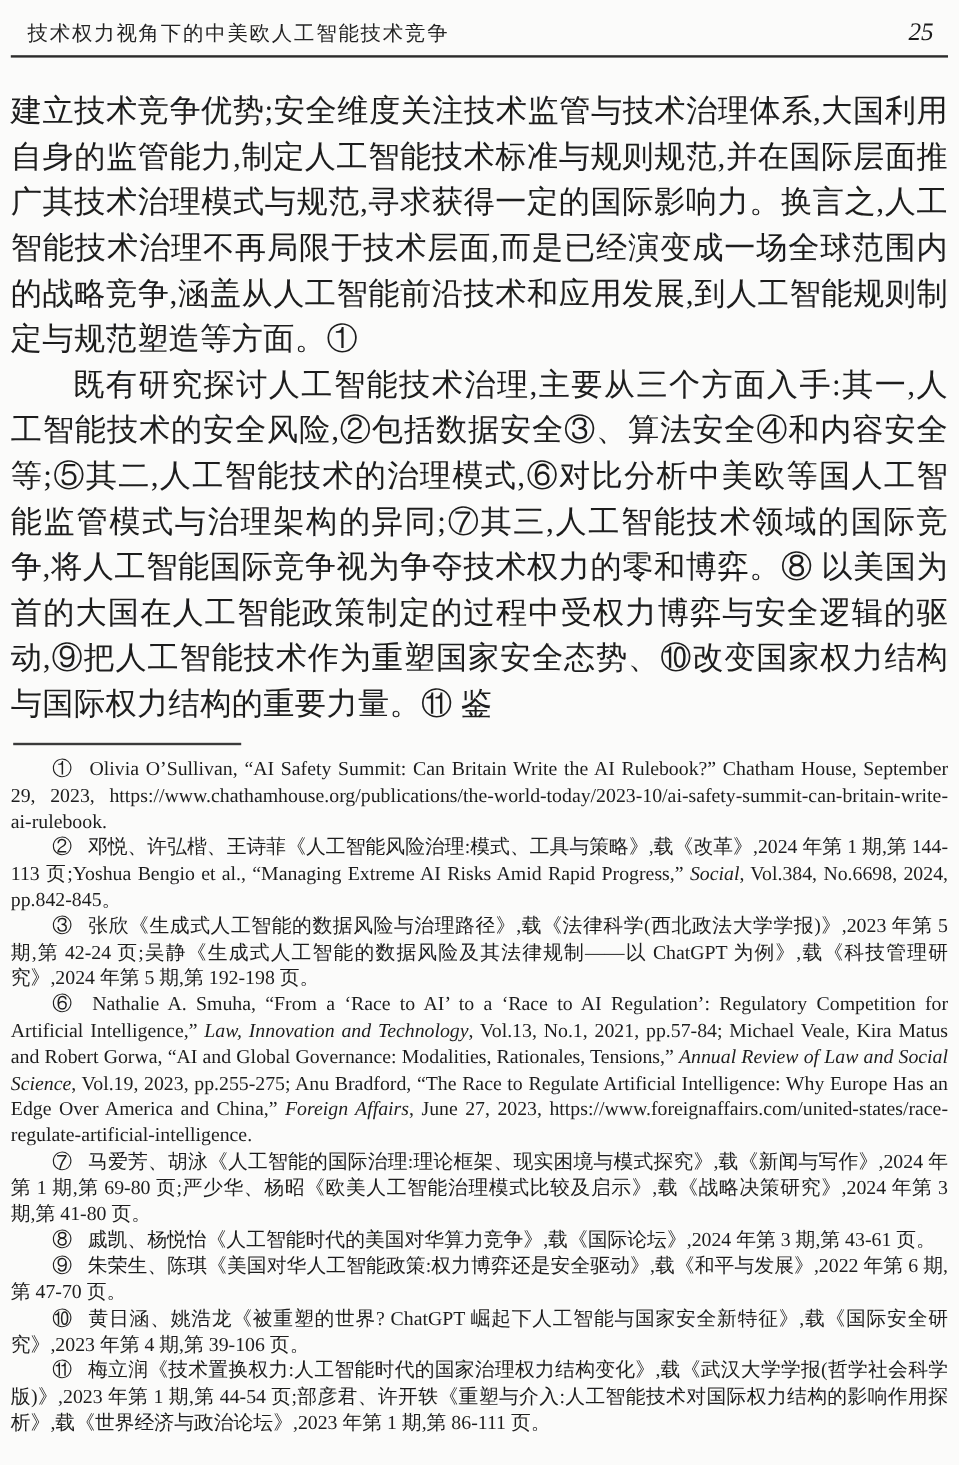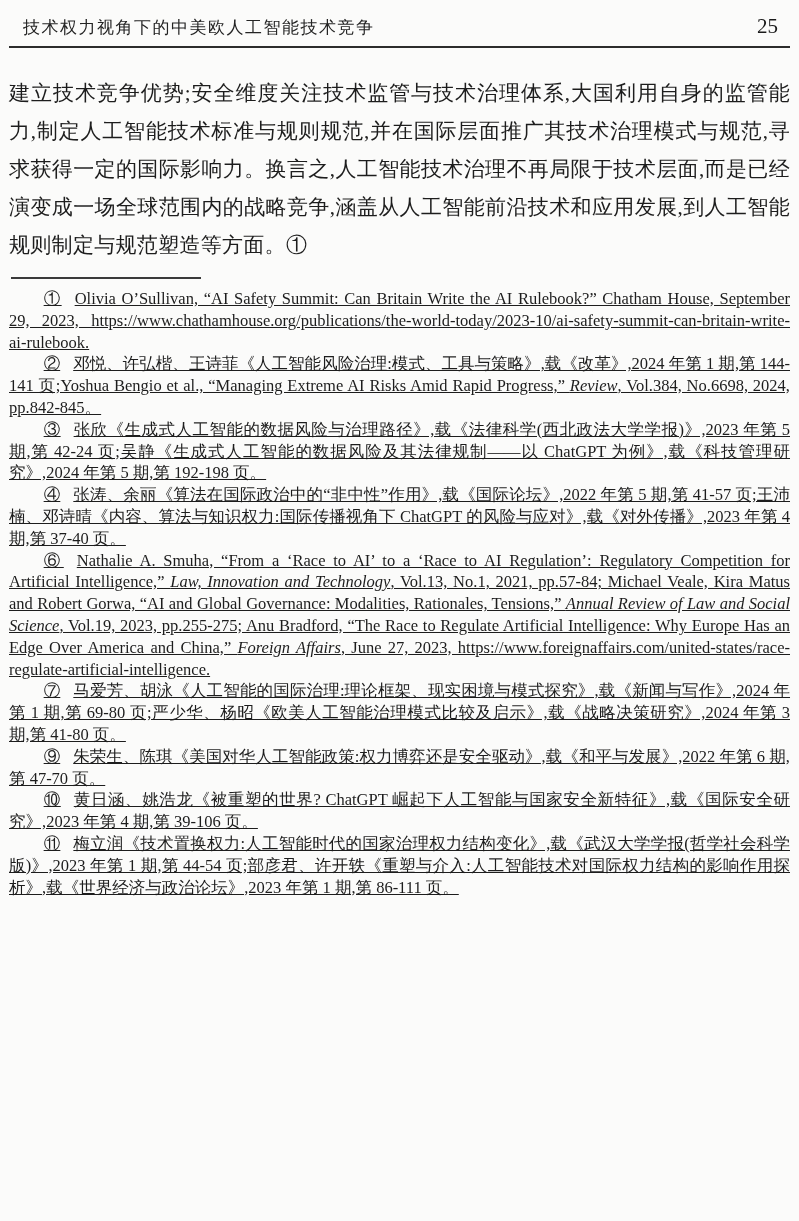--- a/index.html
+++ b/index.html
@@ -27,28 +27,29 @@
     padding: 0 12px 0 14px;
   }
   .running-title {
     font-size: 17px;
     letter-spacing: 1.5px;
     color: #242424;
   }
   .page-number {
     font-size: 21px;
     color: #1a1a1a;
+    font-style: italic;
   }
   .header-rule {
     border-bottom: 2.5px solid #2c2c2c;
     margin-top: 7px;
   }
   .body-text {
     margin-top: 26px;
-    font-size: 21px;
+    font-size: 26px;
     line-height: 38px;
     text-align: justify;
     letter-spacing: 0.3px;
   }
   .para {
     margin: 0;
   }
   .para.indent {
     text-indent: 2em;
   }
@@ -58,46 +59,46 @@
     margin: 13px 0 9px 2px;
   }
   .footnotes {
     font-size: 16.5px;
     line-height: 21.8px;
     text-align: justify;
   }
   .footnote {
     margin: 0;
     text-indent: 2.1em;
-    text-decoration: underline;
   }
   .fn-marker {
     margin-right: 13px;
   }
 </style>
 </head>
 <body>
 
 <div class="page">
   <div class="header">
     <span class="running-title">技术权力视角下的中美欧人工智能技术竞争</span>
     <span class="page-number">25</span>
   </div>
   <div class="header-rule"></div>
 
   <div class="body-text">
       <p class="para">建立技术竞争优势;安全维度关注技术监管与技术治理体系,大国利用自身的监管能力,制定人工智能技术标准与规则规范,并在国际层面推广其技术治理模式与规范,寻求获得一定的国际影响力。换言之,人工智能技术治理不再局限于技术层面,而是已经演变成一场全球范围内的战略竞争,涵盖从人工智能前沿技术和应用发展,到人工智能规则制定与规范塑造等方面。①</p>
+      <p class="para indent">既有研究探讨人工智能技术治理,主要从三个方面入手:其一,人工智能技术的安全风险,②包括数据安全③、算法安全④和内容安全等;⑤其二,人工智能技术的治理模式,⑥对比分析中美欧等国人工智能监管模式与治理架构的异同;⑦其三,人工智能技术领域的国际竞争,将人工智能国际竞争视为争夺技术权力的零和博弈。⑧ 以美国为首的大国在人工智能政策制定的过程中受权力博弈与安全逻辑的驱动,⑨把人工智能技术作为重塑国家安全态势、⑩改变国家权力结构与国际权力结构的重要力量。⑪ 鉴</p>
     </div>
 
   <div class="fn-sep"></div>
 
   <div class="footnotes">
       <p class="footnote"><span class="fn-marker">①</span><span>Olivia O’Sullivan, “AI Safety Summit: Can Britain Write the AI Rulebook?” Chatham House, September 29, 2023, https://www.chathamhouse.org/publications/the-world-today/2023-10/ai-safety-summit-can-britain-write-ai-rulebook.</span></p>
-      <p class="footnote"><span class="fn-marker">②</span><span>邓悦、许弘楷、王诗菲《人工智能风险治理:模式、工具与策略》,载《改革》,2024 年第 1 期,第 144-141 页;Yoshua Bengio et al., “Managing Extreme AI Risks Amid Rapid Progress,” </span><i>Review</i><span>, Vol.384, No.6698, 2024, pp.842-845。</span></p>
+      <p class="footnote"><span class="fn-marker">②</span><span>邓悦、许弘楷、王诗菲《人工智能风险治理:模式、工具与策略》,载《改革》,2024 年第 1 期,第 144-113 页;Yoshua Bengio et al., “Managing Extreme AI Risks Amid Rapid Progress,” </span><i>Social</i><span>, Vol.384, No.6698, 2024, pp.842-845。</span></p>
       <p class="footnote"><span class="fn-marker">③</span><span>张欣《生成式人工智能的数据风险与治理路径》,载《法律科学(西北政法大学学报)》,2023 年第 5 期,第 42-24 页;吴静《生成式人工智能的数据风险及其法律规制——以 ChatGPT 为例》,载《科技管理研究》,2024 年第 5 期,第 192-198 页。</span></p>
-      <p class="footnote"><span class="fn-marker">④</span><span>张涛、余丽《算法在国际政治中的“非中性”作用》,载《国际论坛》,2022 年第 5 期,第 41-57 页;王沛楠、邓诗晴《内容、算法与知识权力:国际传播视角下 ChatGPT 的风险与应对》,载《对外传播》,2023 年第 4 期,第 37-40 页。</span></p>
       <p class="footnote"><span class="fn-marker">⑥</span><span>Nathalie A. Smuha, “From a ‘Race to AI’ to a ‘Race to AI Regulation’: Regulatory Competition for Artificial Intelligence,” </span><i>Law, Innovation and Technology</i><span>, Vol.13, No.1, 2021, pp.57-84; Michael Veale, Kira Matus and Robert Gorwa, “AI and Global Governance: Modalities, Rationales, Tensions,” </span><i>Annual Review of Law and Social Science</i><span>, Vol.19, 2023, pp.255-275; Anu Bradford, “The Race to Regulate Artificial Intelligence: Why Europe Has an Edge Over America and China,” </span><i>Foreign Affairs</i><span>, June 27, 2023, https://www.foreignaffairs.com/united-states/race-regulate-artificial-intelligence.</span></p>
       <p class="footnote"><span class="fn-marker">⑦</span><span>马爱芳、胡泳《人工智能的国际治理:理论框架、现实困境与模式探究》,载《新闻与写作》,2024 年第 1 期,第 69-80 页;严少华、杨昭《欧美人工智能治理模式比较及启示》,载《战略决策研究》,2024 年第 3 期,第 41-80 页。</span></p>
+      <p class="footnote"><span class="fn-marker">⑧</span><span>戚凯、杨悦怡《人工智能时代的美国对华算力竞争》,载《国际论坛》,2024 年第 3 期,第 43-61 页。</span></p>
       <p class="footnote"><span class="fn-marker">⑨</span><span>朱荣生、陈琪《美国对华人工智能政策:权力博弈还是安全驱动》,载《和平与发展》,2022 年第 6 期,第 47-70 页。</span></p>
       <p class="footnote"><span class="fn-marker">⑩</span><span>黄日涵、姚浩龙《被重塑的世界? ChatGPT 崛起下人工智能与国家安全新特征》,载《国际安全研究》,2023 年第 4 期,第 39-106 页。</span></p>
       <p class="footnote"><span class="fn-marker">⑪</span><span>梅立润《技术置换权力:人工智能时代的国家治理权力结构变化》,载《武汉大学学报(哲学社会科学版)》,2023 年第 1 期,第 44-54 页;部彦君、许开轶《重塑与介入:人工智能技术对国际权力结构的影响作用探析》,载《世界经济与政治论坛》,2023 年第 1 期,第 86-111 页。</span></p>
     </div>
 </div>
 
 </body></html>

